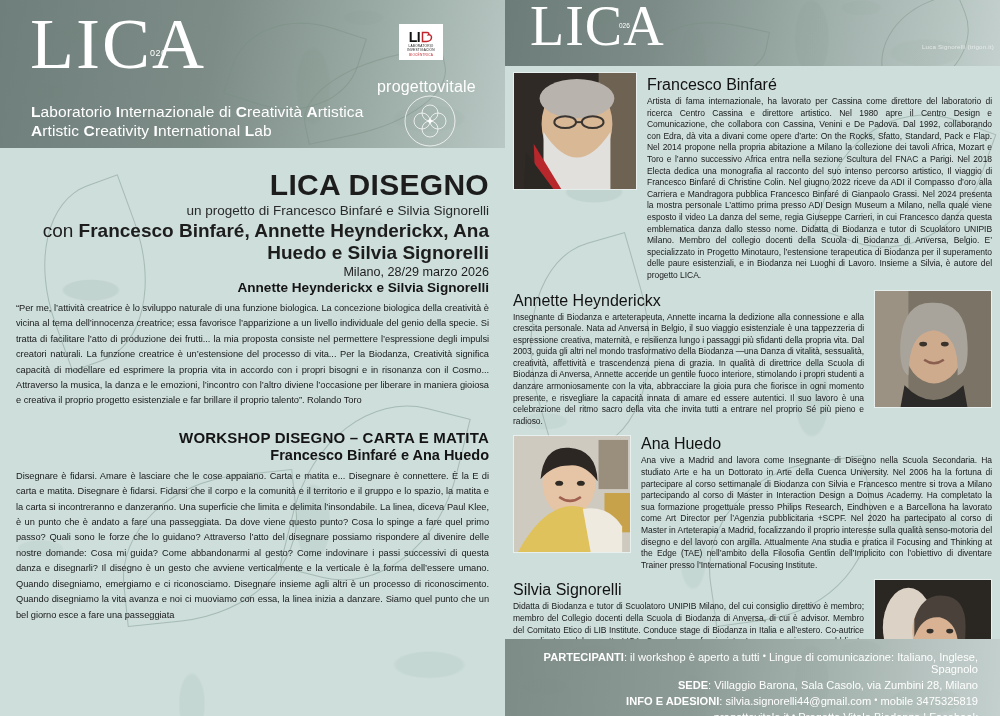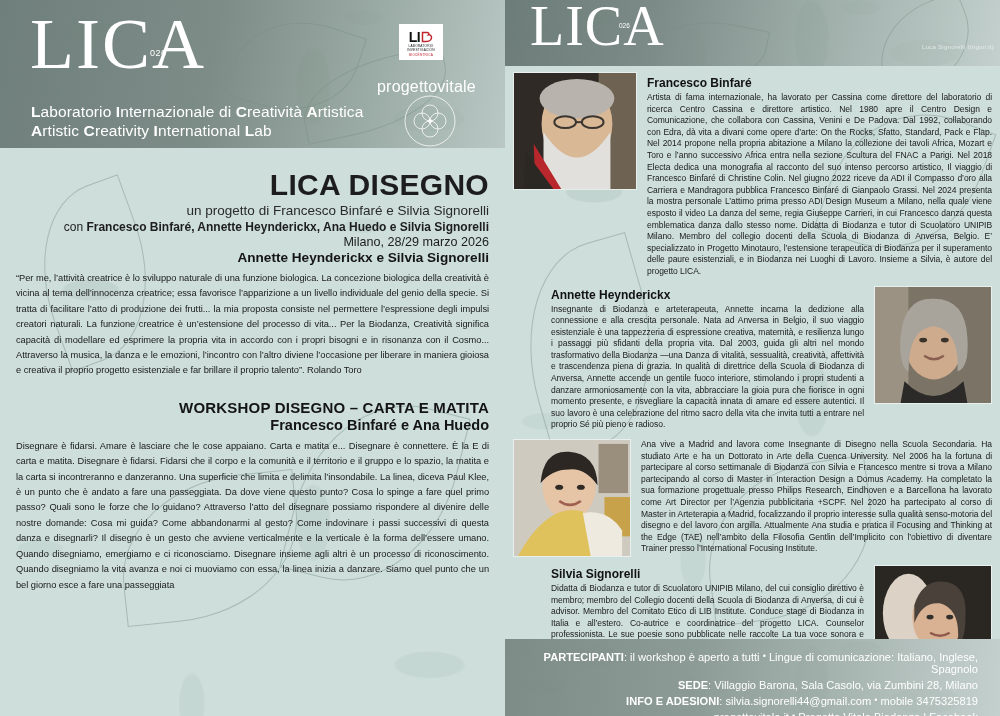--- a/index.html
+++ b/index.html
@@ -86,21 +86,21 @@
     letter-spacing: .3px; margin-top: 8px;
   }
   .title-sub {
     text-align: right; font-size: 13.5px; color: #2a2a2a; margin-top: 1px;
   }
   .ws-head {
     text-align: right; font-size: 16.5px; font-weight: 700; color: #1d1d1d;
     margin-top: 16px; letter-spacing: .2px;
   }
   .ws-with {
-    text-align: right; font-size: 12px; color: #1d1d1d; margin-top: 2px;
+    text-align: right; font-size: 19px; color: #1d1d1d; margin-top: 2px;
   }
   .ws-with b { font-weight: 700; }
   .ws-city { text-align: right; font-size: 12.6px; color: #1d1d1d; margin-top: 1px; }
 
   .sect-title {
     text-align: right; font-size: 13.6px; font-weight: 700; color: #141414;
     margin-top: 18px; letter-spacing: -.1px;
   }
   .sect-authors {
     text-align: right; font-size: 13.6px; font-weight: 700; color: #141414;
@@ -154,31 +154,31 @@
   .photo-credit {
     position: absolute; right: 6px; top: 43px;
     font-size: 6.2px; color: rgba(255,255,255,.62); letter-spacing: .2px;
   }
 
   .right-body { position: relative; height: 573px; overflow: hidden; }
   .right-body .texture { opacity: .30; }
   .rb-inner { position: relative; padding: 6px 8px 0 8px; }
 
   .bio { display: flex; gap: 10px; margin-bottom: 8px; }
-  .bio.rev { flex-direction: row-reverse; margin-left: 38px; }
+  .bio.rev { flex-direction: row-reverse; }
   .bio-photo {
     flex: 0 0 auto; width: 118px; height: 118px;
     border: 1px solid rgba(255,255,255,.55);
     overflow: hidden; position: relative;
   }
   .bio.first .bio-photo { width: 124px; height: 118px; }
   .bio-photo .ph { position: absolute; inset: 0; }
   .bio-text { flex: 1 1 auto; min-width: 0; }
   .bio-name {
-    font-size: 12px; font-weight: 700; color: #121212; margin-bottom: 2px;
+    font-size: 16px; font-weight: 400; color: #121212; margin-bottom: 2px;
   }
   .bio-body {
     font-size: 8.5px; line-height: 11.6px; color: #1a1a1a; text-align: justify;
     letter-spacing: -.05px;
   }
   .bio.first .bio-text { padding-top: 4px; }
   .bio.annette .bio-text, .bio.silvia .bio-text { padding-top: 2px; }
 
   .right-foot {
     position: relative; height: 77px; width: 100%;
@@ -370,20 +370,21 @@
                 <path d="M27 44 Q30 10 56 12 Q84 14 85 46 Q72 28 56 30 Q38 30 27 44 Z" fill="#2c2722"></path>
                 <ellipse cx="46" cy="48" rx="4" ry="2.6" fill="#2f2a24"></ellipse>
                 <ellipse cx="68" cy="48" rx="4" ry="2.6" fill="#2f2a24"></ellipse>
                 <path d="M46 62 Q57 70 68 62" stroke="#a0604f" stroke-width="2.6" fill="none"></path>
                 <path d="M4 118 Q36 60 74 74 Q92 80 96 118 Z" fill="#e0c25c"></path>
                 <path d="M70 74 Q96 70 110 92 L110 118 L78 118 Z" fill="#efeae0"></path>
               </svg>
             </div>
           </div>
           <div class="bio-text">
+            <div class="bio-name">Ana Huedo</div>
             <div class="bio-body">Ana vive a Madrid and lavora come Insegnante di Disegno nella Scuola Secondaria. Ha studiato Arte e ha un Dottorato in Arte della Cuenca University. Nel 2006 ha la fortuna di partecipare al corso settimanale di Biodanza con Silvia e Francesco mentre si trova a Milano partecipando al corso di Master in Interaction Design a Domus Academy. Ha completato la sua formazione progettuale presso Philips Research, Eindhoven e a Barcellona ha lavorato come Art Director per l’Agenzia pubblicitaria +SCPF. Nel 2020 ha partecipato al corso di Master in Arteterapia a Madrid, focalizzando il proprio interesse sulla qualità senso-motoria del disegno e del lavoro con argilla. Attualmente Ana studia e pratica il Focusing and Thinking at the Edge (TAE) nell’ambito della Filosofia Gentlin dell’Implicito con l’obiettivo di diventare Trainer presso l’International Focusing Institute.</div>
           </div>
         </div>
 
         <div class="bio rev silvia">
           <div class="bio-photo">
             <div class="ph ph-silvia">
               <svg width="100%" height="100%" viewBox="0 0 118 118" preserveAspectRatio="none">
                 <rect width="118" height="118" fill="#2a2622"></rect>
                 <ellipse cx="34" cy="48" rx="26" ry="40" fill="#efe7d8" opacity=".9"></ellipse>

